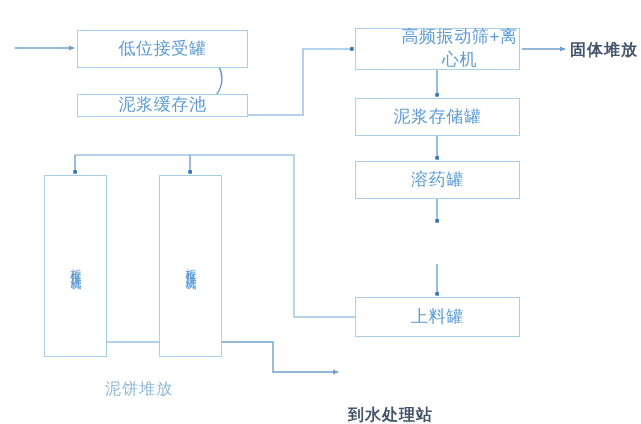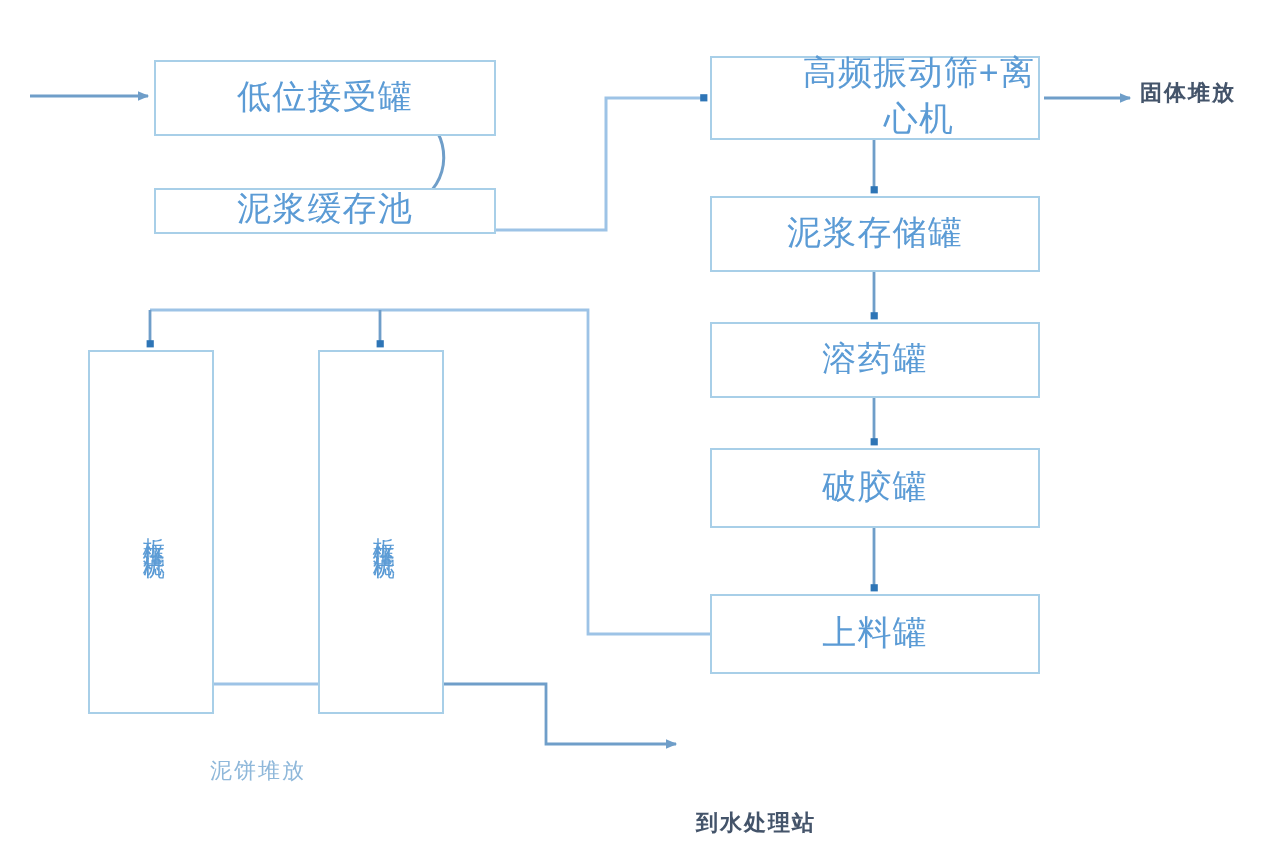--- a/index.html
+++ b/index.html
@@ -45,21 +45,21 @@
     letter-spacing: 2.5px;
     font-size: 11px;
   }
   .node.vertical .node-label {
     writing-mode: vertical-rl;
     text-orientation: upright;
     letter-spacing: 2.5px;
   }
   .free-label {
     position: absolute;
-    font-size: 11px;
+    font-size: 16px;
     letter-spacing: 1px;
     white-space: nowrap;
     line-height: 1;
   }
   .free-label.dark {
     color: #44546a;
     font-weight: bold;
   }
   .free-label.pale {
     color: #8fb8da;
@@ -115,23 +115,20 @@
   </div>
 
   <div class="node" style="left:355px; top:161px; width:165px; height:38px;">
     <span class="node-label">溶药罐</span>
   </div>
 
   <div class="node" style="left:355px; top:98px; width:165px; height:38px;">
     <span class="node-label">泥浆存储罐</span>
   </div>
 
-  <div class="node" style="left:355px; top:224px; width:165px; height:40px;">
-    <span class="node-label">破胶罐</span>
-  </div>
 
   <div class="node" style="left:355px; top:297px; width:165px; height:40px;align-items:center;">
     <span class="node-label">上料罐</span>
   </div>
 
   <div class="node vertical" style="left:44px; top:175px; width:63px; height:182px;">
     <span class="node-label">板框压滤机</span>
   </div>
 
   <div class="node vertical" style="left:159px; top:175px; width:63px; height:182px;">

